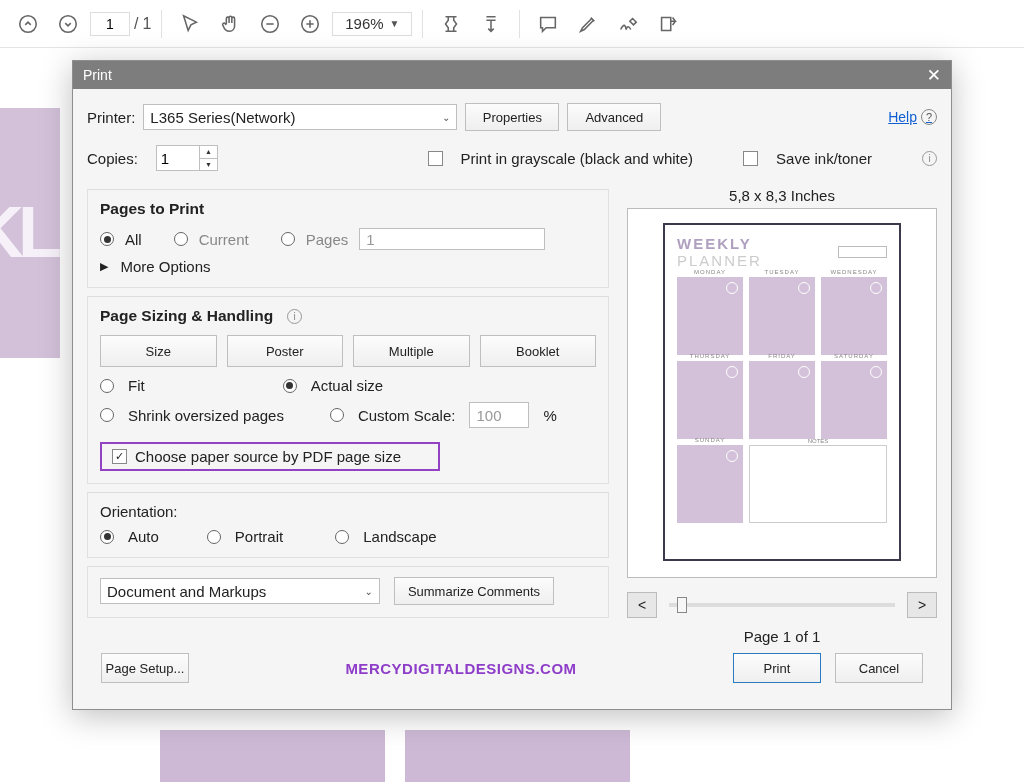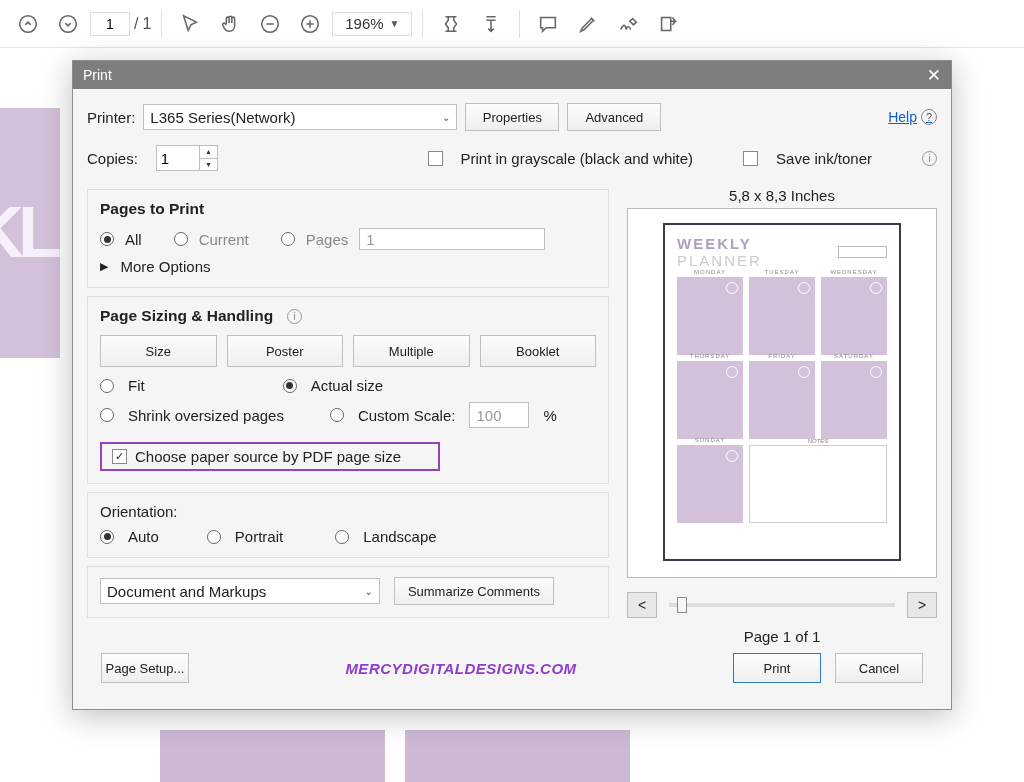--- a/index.html
+++ b/index.html
@@ -71,21 +71,21 @@
 .notes .lab { position:absolute; top:-8px; left:0; right:0; text-align:center; font-size:6px; color:#888;}
 
 .pager { display:flex; align-items:center; justify-content:space-between; margin-top:14px; }
 .pbtn { width:30px; height:26px; border:1px solid #bbb; background:#e7e7e7; display:flex; align-items:center; justify-content:center; font-size:14px;}
 .slider { flex:1; margin:0 12px; height:4px; background:#ddd; position:relative;}
 .slider .th { position:absolute; left:8px; top:-6px; width:10px; height:16px; background:#f7f7f7; border:1px solid #888;}
 
 .footer { display:flex; align-items:center; justify-content:space-between; padding:8px 14px 0 14px;}
 .footer .btn { min-width:88px; height:30px;}
 .btn.primary { border:1.5px solid #2a7abf; }
-.watermark { color:#8e3dc9; font-weight:700; font-style:italic; letter-spacing:0.5px; font-size:15px;}
+.watermark { color:#8e3dc9; font-weight:700; letter-spacing:0.5px; font-size:15px;}
 svg { fill:none; stroke-width:1.7; }
 .caret { font-size:10px; color:#555;}
 .info { width:15px;height:15px;border:1px solid #999;border-radius:50%;font-size:10px;display:inline-flex;align-items:center;justify-content:center;color:#888;}
 </style>
 </head>
 <body>
 <div class="stage">
 
 <div class="toolbar">
   <div class="tbtn">

